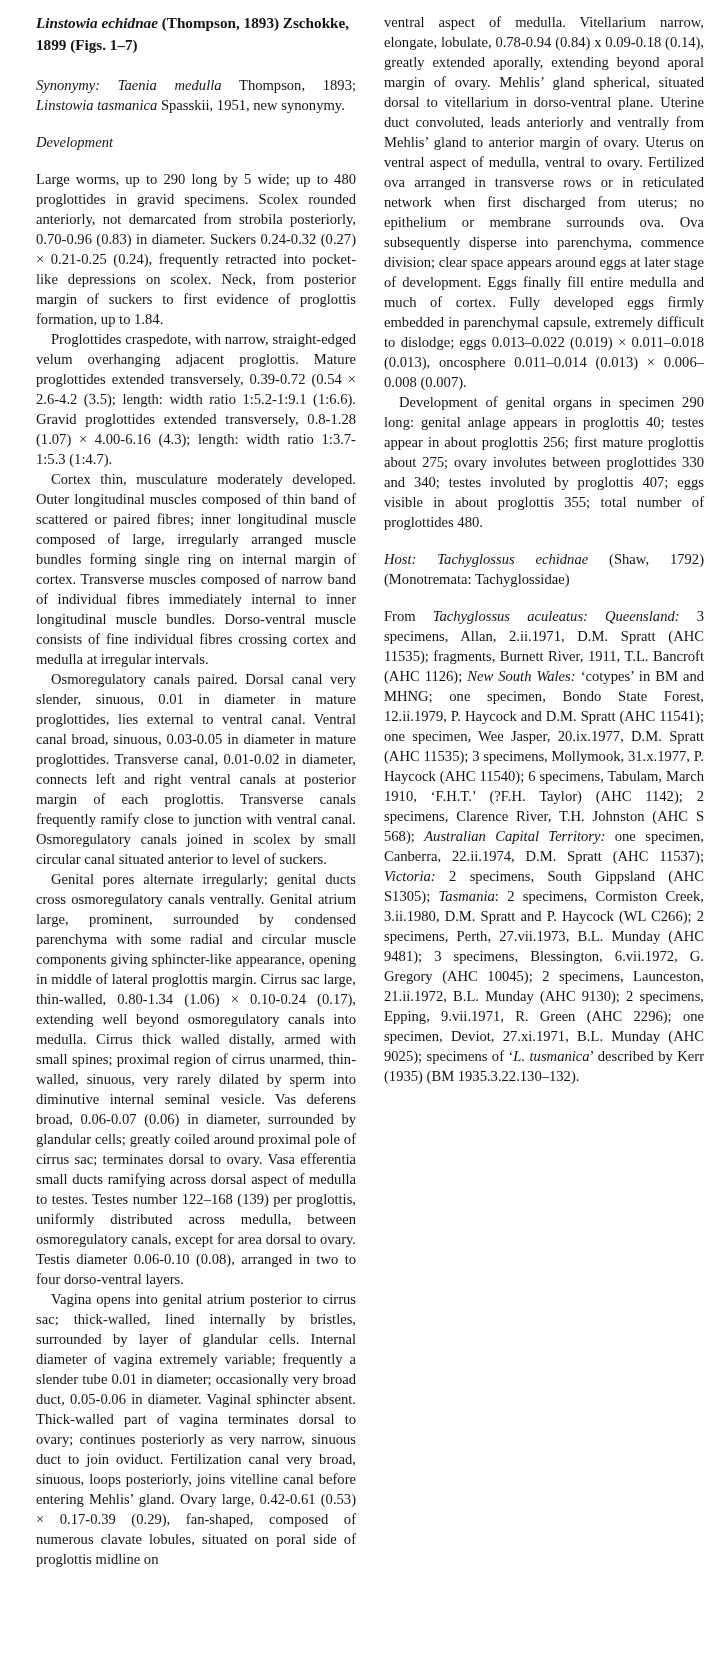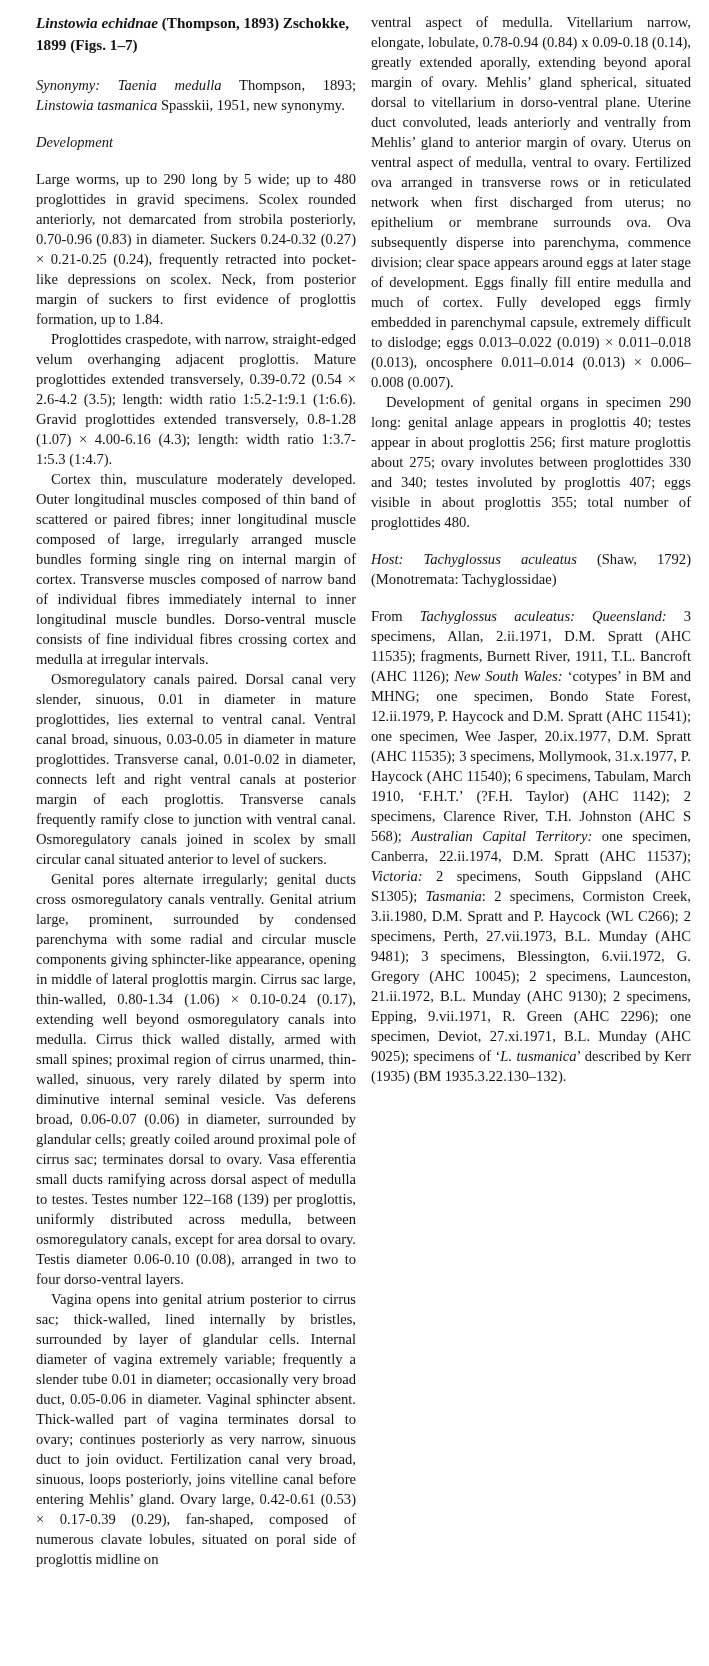--- a/index.html
+++ b/index.html
@@ -9,21 +9,21 @@
     box-sizing:border-box;
     background:#ffffff;
     padding:12px 23px 0 36px;
     font-family:"Liberation Serif","DejaVu Serif",serif;
     font-size:14.6px;
     line-height:20px;
     color:#131313;
     overflow:hidden;
     -webkit-font-smoothing:antialiased;
   }
-  .cols { display:flex; gap:15px; }
+  .cols { display:flex; gap:28px; }
   .col { width:320px; flex:0 0 320px; }
   .col.right { width:320px; flex:0 0 320px; }
 
   .block { text-align:justify; margin:0; }
   .block span { white-space:pre-wrap; }
 
   .st-i  { font-style:italic; }
   .st-b  { font-weight:bold; }
   .st-bi { font-weight:bold; font-style:italic; }
 
@@ -51,17 +51,17 @@
         <div class="block"><span>Large worms, up to 290 long by 5 wide; up to 480 proglottides in gravid specimens. Scolex rounded anteriorly, not demarcated from strobila posteriorly, 0.70-0.96 (0.83) in diameter. Suckers 0.24-0.32 (0.27) × 0.21-0.25 (0.24), frequently retracted into pocket-like depressions on scolex. Neck, from posterior margin of suckers to first evidence of proglottis formation, up to 1.84.</span></div>
         <div class="block t-indent"><span>Proglottides craspedote, with narrow, straight-edged velum overhanging adjacent proglottis. Mature proglottides extended transversely, 0.39-0.72 (0.54 × 2.6-4.2 (3.5); length: width ratio 1:5.2-1:9.1 (1:6.6). Gravid proglottides extended transversely, 0.8-1.28 (1.07) × 4.00-6.16 (4.3); length: width ratio 1:3.7-1:5.3 (1:4.7).</span></div>
         <div class="block t-indent"><span>Cortex thin, musculature moderately developed. Outer longitudinal muscles composed of thin band of scattered or paired fibres; inner longitudinal muscle composed of large, irregularly arranged muscle bundles forming single ring on internal margin of cortex. Transverse muscles composed of narrow band of individual fibres immediately internal to inner longitudinal muscle bundles. Dorso-ventral muscle consists of fine individual fibres crossing cortex and medulla at irregular intervals.</span></div>
         <div class="block t-indent"><span>Osmoregulatory canals paired. Dorsal canal very slender, sinuous, 0.01 in diameter in mature proglottides, lies external to ventral canal. Ventral canal broad, sinuous, 0.03-0.05 in diameter in mature proglottides. Transverse canal, 0.01-0.02 in diameter, connects left and right ventral canals at posterior margin of each proglottis. Transverse canals frequently ramify close to junction with ventral canal. Osmoregulatory canals joined in scolex by small circular canal situated anterior to level of suckers.</span></div>
         <div class="block t-indent"><span>Genital pores alternate irregularly; genital ducts cross osmoregulatory canals ventrally. Genital atrium large, prominent, surrounded by condensed parenchyma with some radial and circular muscle components giving sphincter-like appearance, opening in middle of lateral proglottis margin. Cirrus sac large, thin-walled, 0.80-1.34 (1.06) × 0.10-0.24 (0.17), extending well beyond osmoregulatory canals into medulla. Cirrus thick walled distally, armed with small spines; proximal region of cirrus unarmed, thin-walled, sinuous, very rarely dilated by sperm into diminutive internal seminal vesicle. Vas deferens broad, 0.06-0.07 (0.06) in diameter, surrounded by glandular cells; greatly coiled around proximal pole of cirrus sac; terminates dorsal to ovary. Vasa efferentia small ducts ramifying across dorsal aspect of medulla to testes. Testes number 122–168 (139) per proglottis, uniformly distributed across medulla, between osmoregulatory canals, except for area dorsal to ovary. Testis diameter 0.06-0.10 (0.08), arranged in two to four dorso-ventral layers.</span></div>
         <div class="block t-indent"><span>Vagina opens into genital atrium posterior to cirrus sac; thick-walled, lined internally by bristles, surrounded by layer of glandular cells. Internal diameter of vagina extremely variable; frequently a slender tube 0.01 in diameter; occasionally very broad duct, 0.05-0.06 in diameter. Vaginal sphincter absent. Thick-walled part of vagina terminates dorsal to ovary; continues posteriorly as very narrow, sinuous duct to join oviduct. Fertilization canal very broad, sinuous, loops posteriorly, joins vitelline canal before entering Mehlis’ gland. Ovary large, 0.42-0.61 (0.53) × 0.17-0.39 (0.29), fan-shaped, composed of numerous clavate lobules, situated on poral side of proglottis midline on</span></div>
       </div>
     <div class="col right" id="col-right">
         <div class="block"><span>ventral aspect of medulla. Vitellarium narrow, elongate, lobulate, 0.78-0.94 (0.84) x 0.09-0.18 (0.14), greatly extended aporally, extending beyond aporal margin of ovary. Mehlis’ gland spherical, situated dorsal to vitellarium in dorso-ventral plane. Uterine duct convoluted, leads anteriorly and ventrally from Mehlis’ gland to anterior margin of ovary. Uterus on ventral aspect of medulla, ventral to ovary. Fertilized ova arranged in transverse rows or in reticulated network when first discharged from uterus; no epithelium or membrane surrounds ova. Ova subsequently disperse into parenchyma, commence division; clear space appears around eggs at later stage of development. Eggs finally fill entire medulla and much of cortex. Fully developed eggs firmly embedded in parenchymal capsule, extremely difficult to dislodge; eggs 0.013–0.022 (0.019) × 0.011–0.018 (0.013), oncosphere 0.011–0.014 (0.013) × 0.006–0.008 (0.007).</span></div>
         <div class="block t-indent"><span>Development of genital organs in specimen 290 long: genital anlage appears in proglottis 40; testes appear in about proglottis 256; first mature proglottis about 275; ovary involutes between proglottides 330 and 340; testes involuted by proglottis 407; eggs visible in about proglottis 355; total number of proglottides 480.</span></div>
-        <div class="block  gap-top"><span class="st-i">Host: Tachyglossus aculeatus</span><span> (Shaw, 1792) (Monotremata: Tachyglossidae)</span></div>
+        <div class="block  gap-top"><span class="st-i">Host: Tachyglossus echidnae</span><span> (Shaw, 1792) (Monotremata: Tachyglossidae)</span></div>
         <div class="block  gap-top"><span>From </span><span class="st-i">Tachyglossus aculeatus: Queensland:</span><span> 3 specimens, Allan, 2.ii.1971, D.M. Spratt (AHC 11535); fragments, Burnett River, 1911, T.L. Bancroft (AHC 1126); </span><span class="st-i">New South Wales:</span><span> ‘cotypes’ in BM and MHNG; one specimen, Bondo State Forest, 12.ii.1979, P. Haycock and D.M. Spratt (AHC 11541); one specimen, Wee Jasper, 20.ix.1977, D.M. Spratt (AHC 11535); 3 specimens, Mollymook, 31.x.1977, P. Haycock (AHC 11540); 6 specimens, Tabulam, March 1910, ‘F.H.T.’ (?F.H. Taylor) (AHC 1142); 2 specimens, Clarence River, T.H. Johnston (AHC S 568); </span><span class="st-i">Australian Capital Territory:</span><span> one specimen, Canberra, 22.ii.1974, D.M. Spratt (AHC 11537); </span><span class="st-i">Victoria:</span><span> 2 specimens, South Gippsland (AHC S1305); </span><span class="st-i">Tasmania</span><span>: 2 specimens, Cormiston Creek, 3.ii.1980, D.M. Spratt and P. Haycock (WL C266); 2 specimens, Perth, 27.vii.1973, B.L. Munday (AHC 9481); 3 specimens, Blessington, 6.vii.1972, G. Gregory (AHC 10045); 2 specimens, Launceston, 21.ii.1972, B.L. Munday (AHC 9130); 2 specimens, Epping, 9.vii.1971, R. Green (AHC 2296); one specimen, Deviot, 27.xi.1971, B.L. Munday (AHC 9025); specimens of ‘</span><span class="st-i">L. tusmanica</span><span>’ described by Kerr (1935) (BM 1935.3.22.130–132).</span></div>
       </div>
   </div>
 </div>
 
 </body></html>

